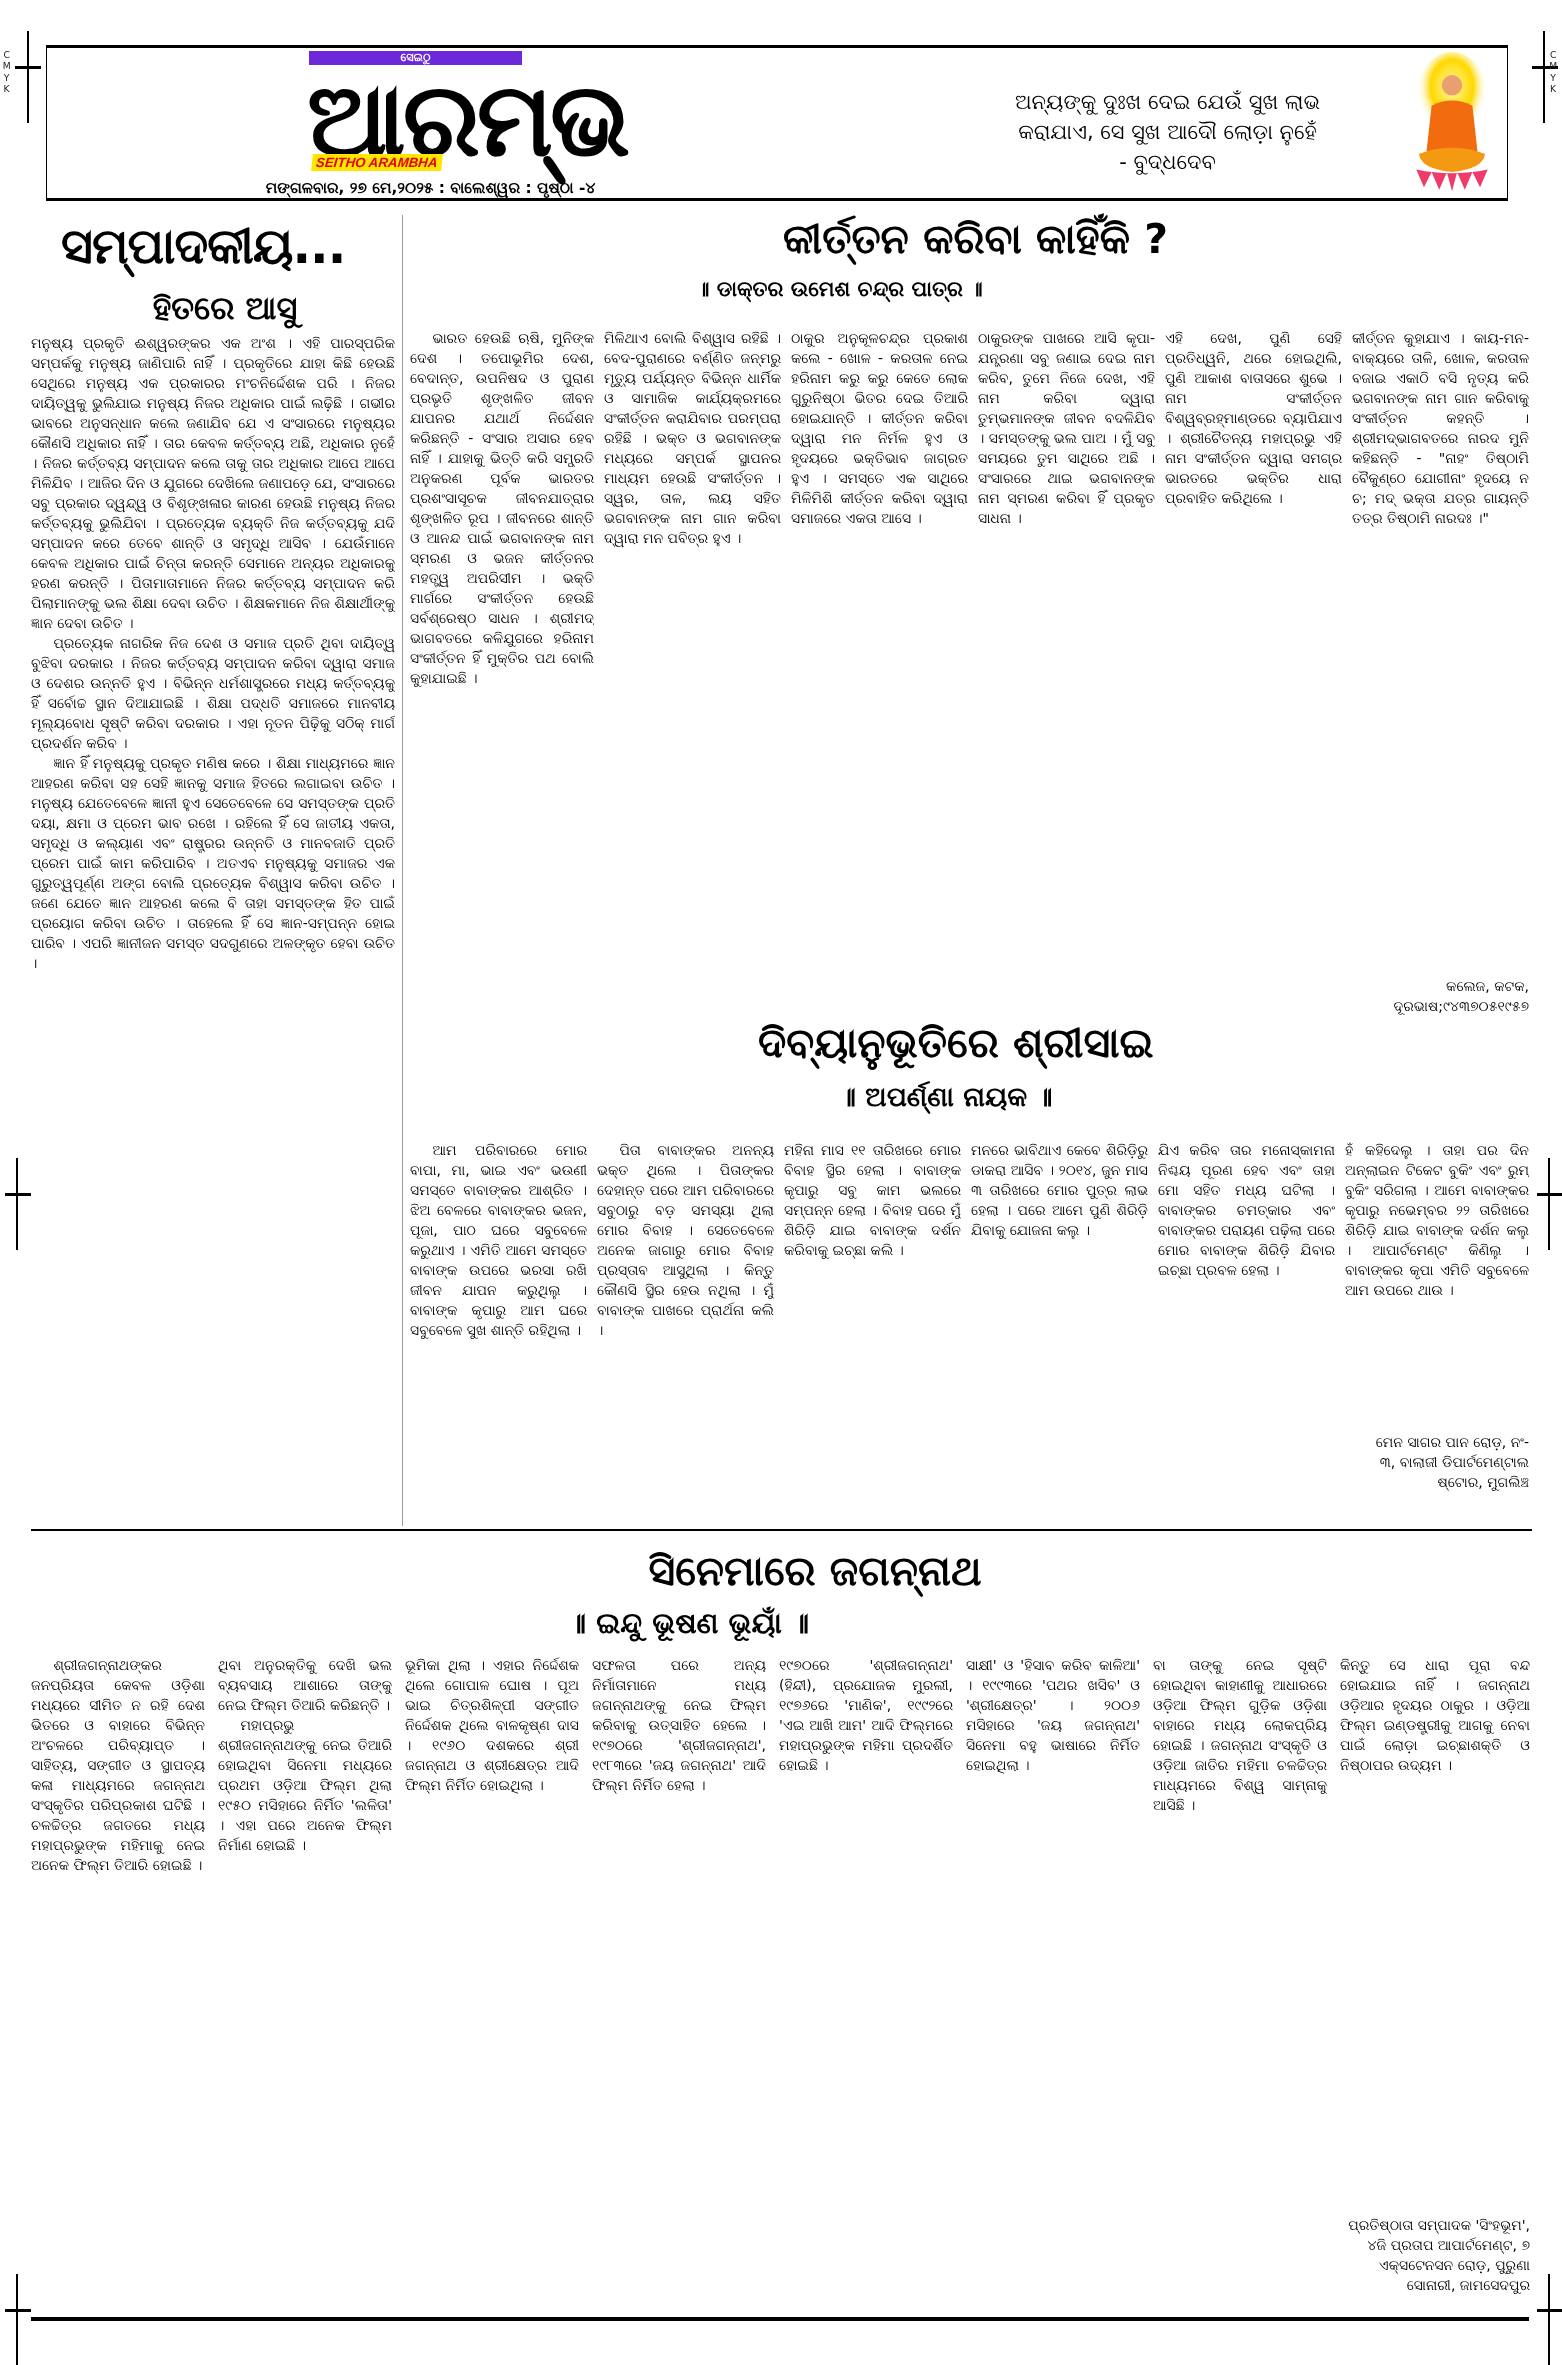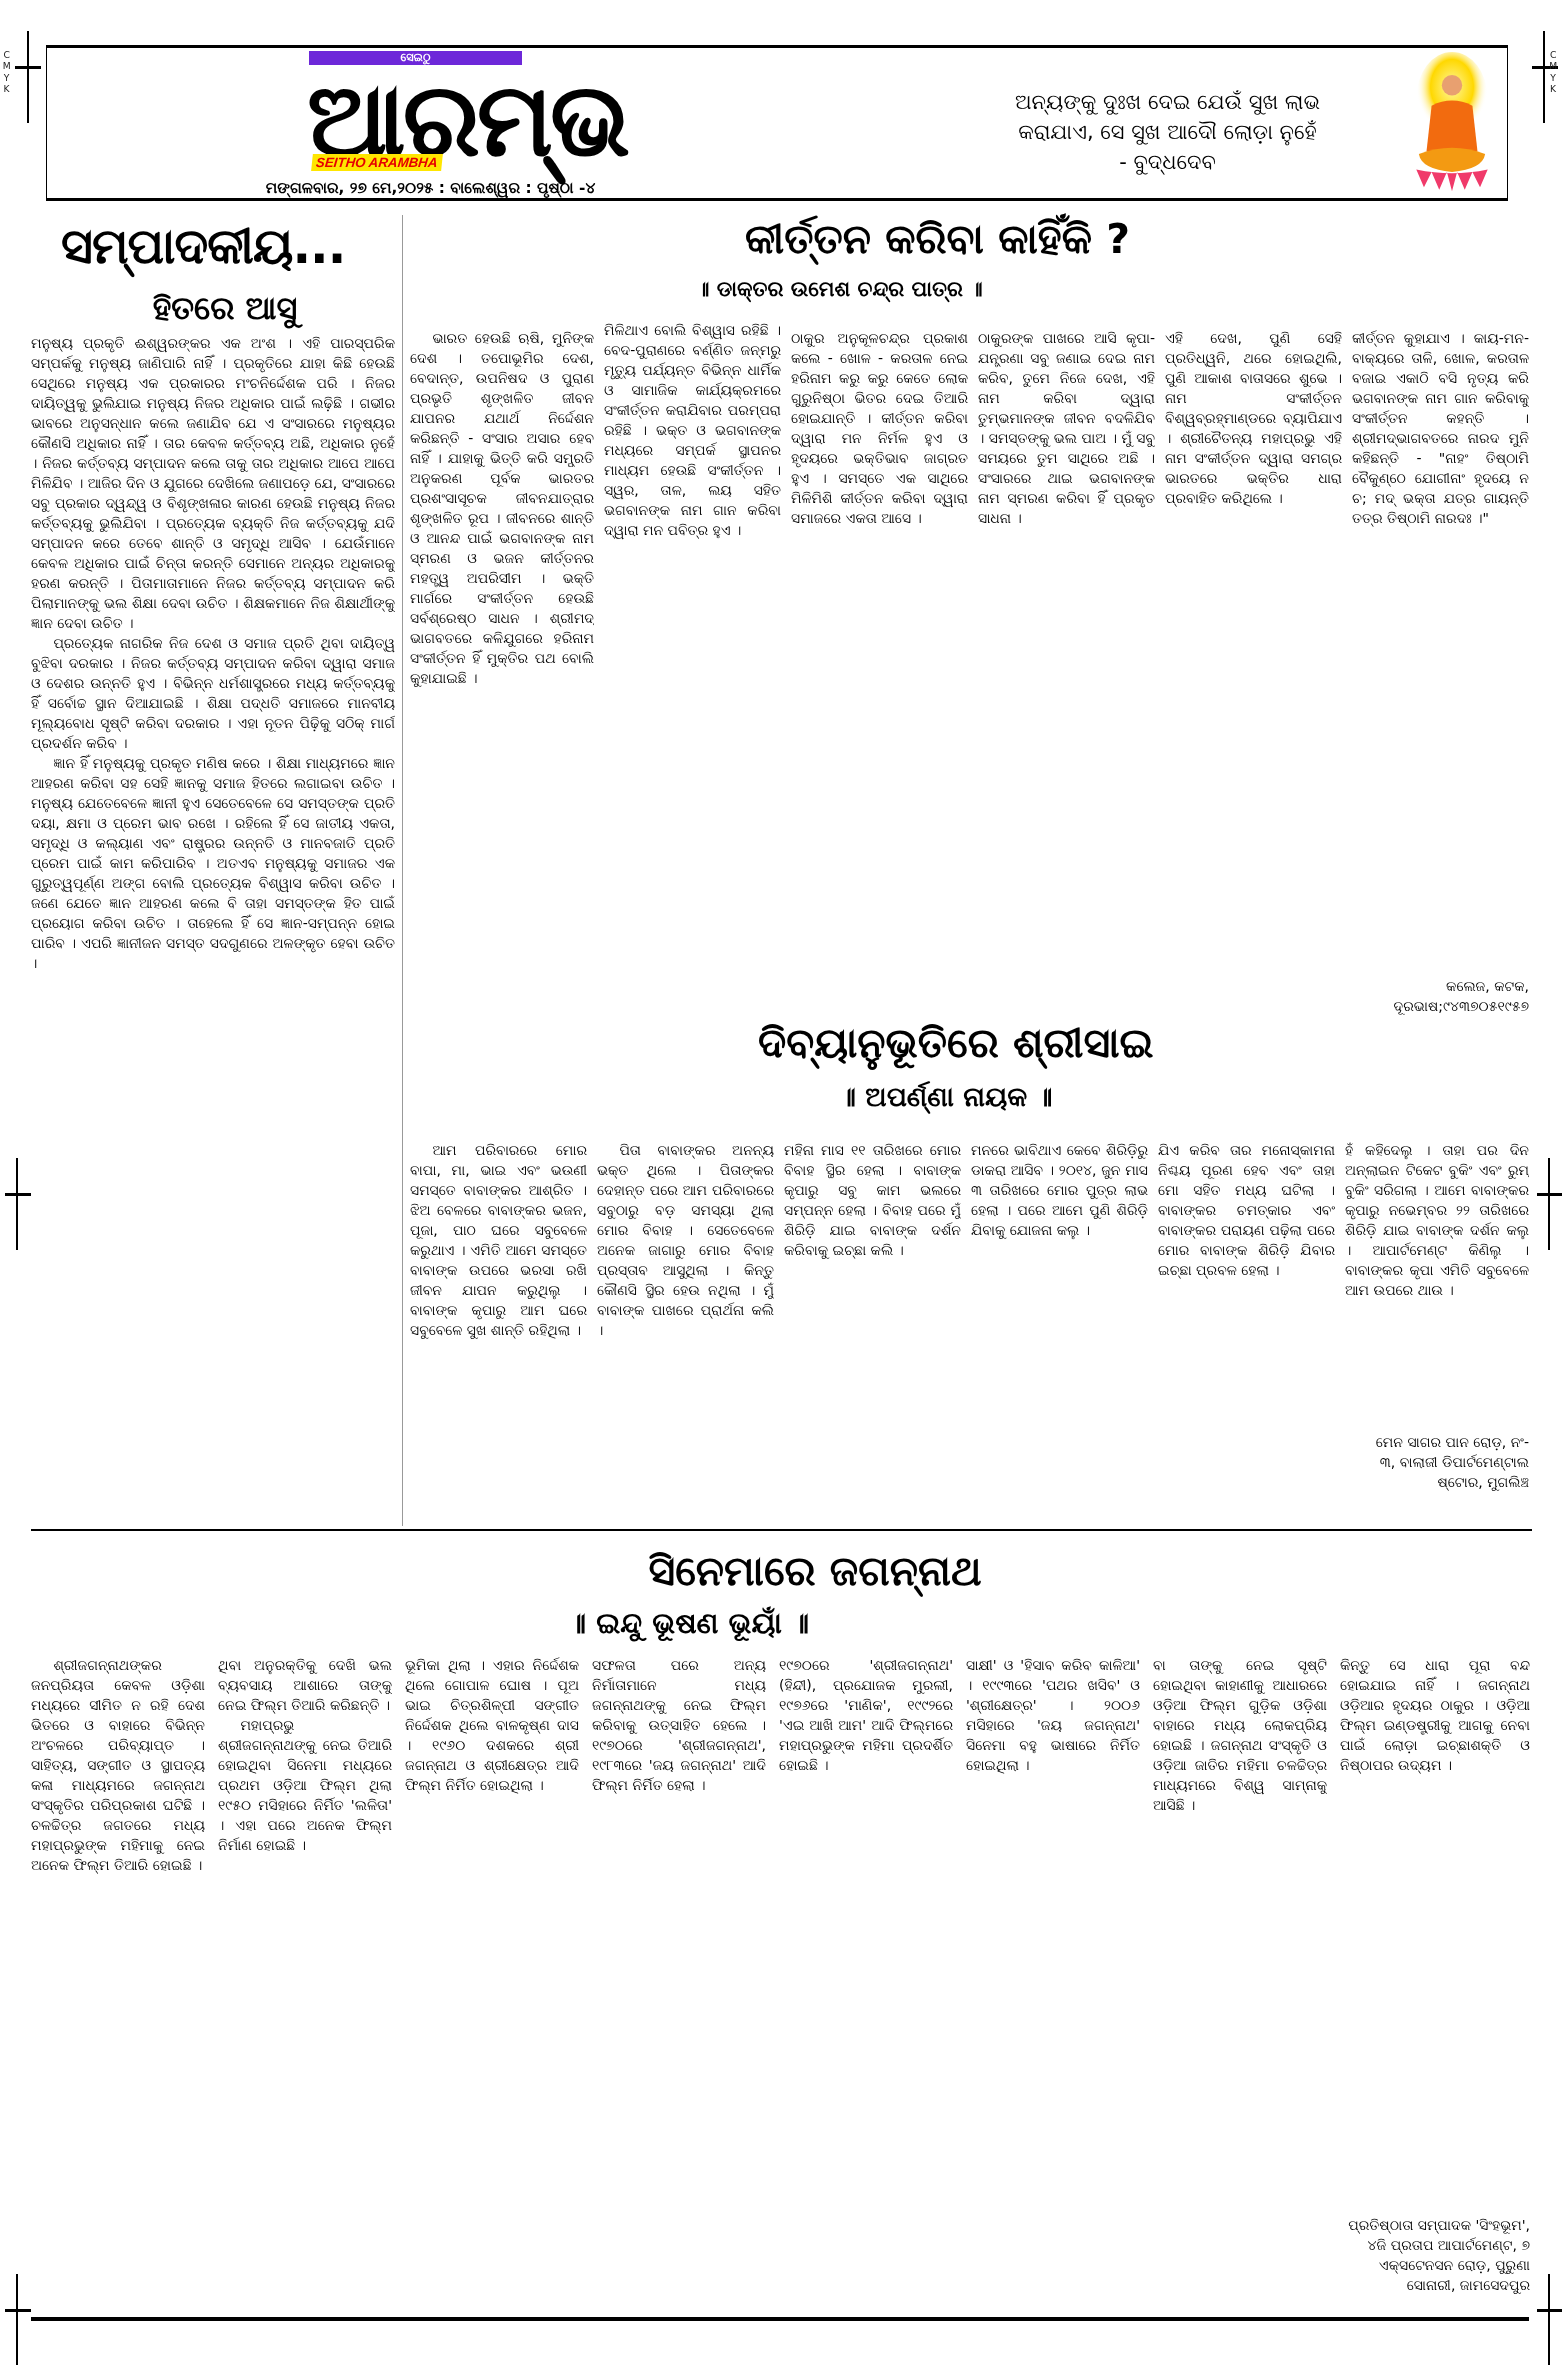--- a/index.html
+++ b/index.html
@@ -85,26 +85,26 @@
 
 <div class="h-editorial">ସମ୍ପାଦକୀୟ...</div>
 <div class="h-sub" style="left:56px;top:289px;width:338px;font-size:32px;">ହିତରେ ଆସୁ</div>
 <div class="col" style="left:31px;top:333px;width:364px;height:1194px;">
   <p class="noind">ମନୁଷ୍ୟ ପ୍ରକୃତି ଈଶ୍ୱରଙ୍କର ଏକ ଅଂଶ । ଏହି ପାରସ୍ପରିକ ସମ୍ପର୍କକୁ ମନୁଷ୍ୟ ଜାଣିପାରି ନାହିଁ । ପ୍ରକୃତିରେ ଯାହା କିଛି ହେଉଛି ସେଥିରେ ମନୁଷ୍ୟ ଏକ ପ୍ରକାରର ମଂଚନିର୍ଦ୍ଦେଶକ ପରି । ନିଜର ଦାୟିତ୍ୱକୁ ଭୁଲିଯାଇ ମନୁଷ୍ୟ ନିଜର ଅଧିକାର ପାଇଁ ଲଢ଼ିଛି । ଗଭୀର ଭାବରେ ଅନୁସନ୍ଧାନ କଲେ ଜଣାଯିବ ଯେ ଏ ସଂସାରରେ ମନୁଷ୍ୟର କୌଣସି ଅଧିକାର ନାହିଁ । ତାର କେବଳ କର୍ତ୍ତବ୍ୟ ଅଛି, ଅଧିକାର ନୁହେଁ । ନିଜର କର୍ତ୍ତବ୍ୟ ସମ୍ପାଦନ କଲେ ତାକୁ ତାର ଅଧିକାର ଆପେ ଆପେ ମିଳିଯିବ । ଆଜିର ଦିନ ଓ ଯୁଗରେ ଦେଖିଲେ ଜଣାପଡ଼େ ଯେ, ସଂସାରରେ ସବୁ ପ୍ରକାର ଦ୍ୱନ୍ଦ୍ୱ ଓ ବିଶୃଙ୍ଖଳାର କାରଣ ହେଉଛି ମନୁଷ୍ୟ ନିଜର କର୍ତ୍ତବ୍ୟକୁ ଭୁଲିଯିବା । ପ୍ରତ୍ୟେକ ବ୍ୟକ୍ତି ନିଜ କର୍ତ୍ତବ୍ୟକୁ ଯଦି ସମ୍ପାଦନ କରେ ତେବେ ଶାନ୍ତି ଓ ସମୃଦ୍ଧି ଆସିବ । ଯେଉଁମାନେ କେବଳ ଅଧିକାର ପାଇଁ ଚିନ୍ତା କରନ୍ତି ସେମାନେ ଅନ୍ୟର ଅଧିକାରକୁ ହରଣ କରନ୍ତି । ପିତାମାତାମାନେ ନିଜର କର୍ତ୍ତବ୍ୟ ସମ୍ପାଦନ କରି ପିଲାମାନଙ୍କୁ ଭଲ ଶିକ୍ଷା ଦେବା ଉଚିତ । ଶିକ୍ଷକମାନେ ନିଜ ଶିକ୍ଷାର୍ଥୀଙ୍କୁ ଜ୍ଞାନ ଦେବା ଉଚିତ ।</p>
   <p>ପ୍ରତ୍ୟେକ ନାଗରିକ ନିଜ ଦେଶ ଓ ସମାଜ ପ୍ରତି ଥିବା ଦାୟିତ୍ୱ ବୁଝିବା ଦରକାର । ନିଜର କର୍ତ୍ତବ୍ୟ ସମ୍ପାଦନ କରିବା ଦ୍ୱାରା ସମାଜ ଓ ଦେଶର ଉନ୍ନତି ହୁଏ । ବିଭିନ୍ନ ଧର୍ମଶାସ୍ତ୍ରରେ ମଧ୍ୟ କର୍ତ୍ତବ୍ୟକୁ ହିଁ ସର୍ବୋଚ୍ଚ ସ୍ଥାନ ଦିଆଯାଇଛି । ଶିକ୍ଷା ପଦ୍ଧତି ସମାଜରେ ମାନବୀୟ ମୂଲ୍ୟବୋଧ ସୃଷ୍ଟି କରିବା ଦରକାର । ଏହା ନୂତନ ପିଢ଼ିକୁ ସଠିକ୍ ମାର୍ଗ ପ୍ରଦର୍ଶନ କରିବ ।</p>
   <p>ଜ୍ଞାନ ହିଁ ମନୁଷ୍ୟକୁ ପ୍ରକୃତ ମଣିଷ କରେ । ଶିକ୍ଷା ମାଧ୍ୟମରେ ଜ୍ଞାନ ଆହରଣ କରିବା ସହ ସେହି ଜ୍ଞାନକୁ ସମାଜ ହିତରେ ଲଗାଇବା ଉଚିତ । ମନୁଷ୍ୟ ଯେତେବେଳେ ଜ୍ଞାନୀ ହୁଏ ସେତେବେଳେ ସେ ସମସ୍ତଙ୍କ ପ୍ରତି ଦୟା, କ୍ଷମା ଓ ପ୍ରେମ ଭାବ ରଖେ । ରହିଲେ ହିଁ ସେ ଜାତୀୟ ଏକତା, ସମୃଦ୍ଧି ଓ କଲ୍ୟାଣ ଏବଂ ରାଷ୍ଟ୍ରର ଉନ୍ନତି ଓ ମାନବଜାତି ପ୍ରତି ପ୍ରେମ ପାଇଁ କାମ କରିପାରିବ । ଅତଏବ ମନୁଷ୍ୟକୁ ସମାଜର ଏକ ଗୁରୁତ୍ୱପୂର୍ଣ୍ଣ ଅଙ୍ଗ ବୋଲି ପ୍ରତ୍ୟେକ ବିଶ୍ୱାସ କରିବା ଉଚିତ । ଜଣେ ଯେତେ ଜ୍ଞାନ ଆହରଣ କଲେ ବି ତାହା ସମସ୍ତଙ୍କ ହିତ ପାଇଁ ପ୍ରୟୋଗ କରିବା ଉଚିତ । ତାହେଲେ ହିଁ ସେ ଜ୍ଞାନ-ସମ୍ପନ୍ନ ହୋଇ ପାରିବ । ଏପରି ଜ୍ଞାନୀଜନ ସମସ୍ତ ସଦଗୁଣରେ ଅଳଙ୍କୃତ ହେବା ଉଚିତ ।</p>
 </div>
 <div class="colrule" style="left:402px;top:215px;height:1311px;"></div>
 
-<div class="h-sub" style="left:707px;top:215px;width:461px;font-size:41px;text-align:center;">କୀର୍ତ୍ତନ କରିବା କାହିଁକି ?</div>
+<div class="h-sub" style="left:707px;top:215px;width:461px;font-size:41px;text-align:right;">କୀର୍ତ୍ତନ କରିବା କାହିଁକି ?</div>
 <div class="byline" style="left:697px;top:277px;width:492px;font-size:21px;text-align:left;">॥ ଡାକ୍ତର ଉମେଶ ଚନ୍ଦ୍ର ପାତ୍ର ॥</div>
 <div class="col" style="left:410px;top:328px;width:184px;height:686px;">
     <p>ଭାରତ ହେଉଛି ଋଷି, ମୁନିଙ୍କ ଦେଶ । ତପୋଭୂମିର ଦେଶ, ବେଦାନ୍ତ, ଉପନିଷଦ ଓ ପୁରାଣ ପ୍ରଭୃତି ଶୃଙ୍ଖଳିତ ଜୀବନ ଯାପନର ଯଥାର୍ଥ ନିର୍ଦ୍ଦେଶନ କରିଛନ୍ତି - ସଂସାର ଅସାର ହେବ ନାହିଁ । ଯାହାକୁ ଭିତ୍ତି କରି ସମ୍ପ୍ରତି ଅନୁକରଣ ପୂର୍ବକ ଭାରତର ପ୍ରଶଂସାସୂଚକ ଜୀବନଯାତ୍ରାର ଶୃଙ୍ଖଳିତ ରୂପ । ଜୀବନରେ ଶାନ୍ତି ଓ ଆନନ୍ଦ ପାଇଁ ଭଗବାନଙ୍କ ନାମ ସ୍ମରଣ ଓ ଭଜନ କୀର୍ତ୍ତନର ମହତ୍ତ୍ୱ ଅପରିସୀମ । ଭକ୍ତି ମାର୍ଗରେ ସଂକୀର୍ତ୍ତନ ହେଉଛି ସର୍ବଶ୍ରେଷ୍ଠ ସାଧନ । ଶ୍ରୀମଦ୍ ଭାଗବତରେ କଳିଯୁଗରେ ହରିନାମ ସଂକୀର୍ତ୍ତନ ହିଁ ମୁକ୍ତିର ପଥ ବୋଲି କୁହାଯାଇଛି ।</p>
   </div>
-<div class="col" style="left:604px;top:320px;width:177px;height:686px;">
+<div class="col" style="left:604px;top:328px;width:177px;height:686px;">
     <p class="noind">ମିଳିଥାଏ ବୋଲି ବିଶ୍ୱାସ ରହିଛି । ବେଦ-ପୁରାଣରେ ବର୍ଣ୍ଣିତ ଜନ୍ମରୁ ମୃତ୍ୟୁ ପର୍ଯ୍ୟନ୍ତ ବିଭିନ୍ନ ଧାର୍ମିକ ଓ ସାମାଜିକ କାର୍ଯ୍ୟକ୍ରମରେ ସଂକୀର୍ତ୍ତନ କରାଯିବାର ପରମ୍ପରା ରହିଛି । ଭକ୍ତ ଓ ଭଗବାନଙ୍କ ମଧ୍ୟରେ ସମ୍ପର୍କ ସ୍ଥାପନର ମାଧ୍ୟମ ହେଉଛି ସଂକୀର୍ତ୍ତନ । ସ୍ୱର, ତାଳ, ଲୟ ସହିତ ଭଗବାନଙ୍କ ନାମ ଗାନ କରିବା ଦ୍ୱାରା ମନ ପବିତ୍ର ହୁଏ ।</p>
   </div>
 <div class="col" style="left:791px;top:328px;width:177px;height:686px;">
     <p class="noind">ଠାକୁର ଅନୁକୂଳଚନ୍ଦ୍ର ପ୍ରକାଶ କଲେ - ଖୋଳ - କରତାଳ ନେଇ ହରିନାମ କରୁ କରୁ କେତେ ଲୋକ ଗୁରୁନିଷ୍ଠା ଭିତର ଦେଇ ତିଆରି ହୋଇଯାନ୍ତି । କୀର୍ତ୍ତନ କରିବା ଦ୍ୱାରା ମନ ନିର୍ମଳ ହୁଏ ଓ ହୃଦୟରେ ଭକ୍ତିଭାବ ଜାଗ୍ରତ ହୁଏ । ସମସ୍ତେ ଏକ ସାଥିରେ ମିଳିମିଶି କୀର୍ତ୍ତନ କରିବା ଦ୍ୱାରା ସମାଜରେ ଏକତା ଆସେ ।</p>
   </div>
 <div class="col" style="left:978px;top:328px;width:177px;height:686px;">
     <p class="noind">ଠାକୁରଙ୍କ ପାଖରେ ଆସି କୃପା- ଯନ୍ତ୍ରଣା ସବୁ ଜଣାଇ ଦେଇ ନାମ କରିବ, ତୁମେ ନିଜେ ଦେଖ, ଏହି ନାମ କରିବା ଦ୍ୱାରା ତୁମ୍ଭମାନଙ୍କ ଜୀବନ ବଦଳିଯିବ । ସମସ୍ତଙ୍କୁ ଭଲ ପାଅ । ମୁଁ ସବୁ ସମୟରେ ତୁମ ସାଥିରେ ଅଛି । ସଂସାରରେ ଥାଇ ଭଗବାନଙ୍କ ନାମ ସ୍ମରଣ କରିବା ହିଁ ପ୍ରକୃତ ସାଧନା ।</p>
   </div>
 <div class="col" style="left:1165px;top:328px;width:177px;height:686px;">
     <p class="noind">ଏହି ଦେଖ, ପୁଣି ସେହି ପ୍ରତିଧ୍ୱନି, ଥରେ ହୋଇଥିଲି, ପୁଣି ଆକାଶ ବାତାସରେ ଶୁଭେ । ନାମ ସଂକୀର୍ତ୍ତନ ବିଶ୍ୱବ୍ରହ୍ମାଣ୍ଡରେ ବ୍ୟାପିଯାଏ । ଶ୍ରୀଚୈତନ୍ୟ ମହାପ୍ରଭୁ ଏହି ନାମ ସଂକୀର୍ତ୍ତନ ଦ୍ୱାରା ସମଗ୍ର ଭାରତରେ ଭକ୍ତିର ଧାରା ପ୍ରବାହିତ କରିଥିଲେ ।</p>

